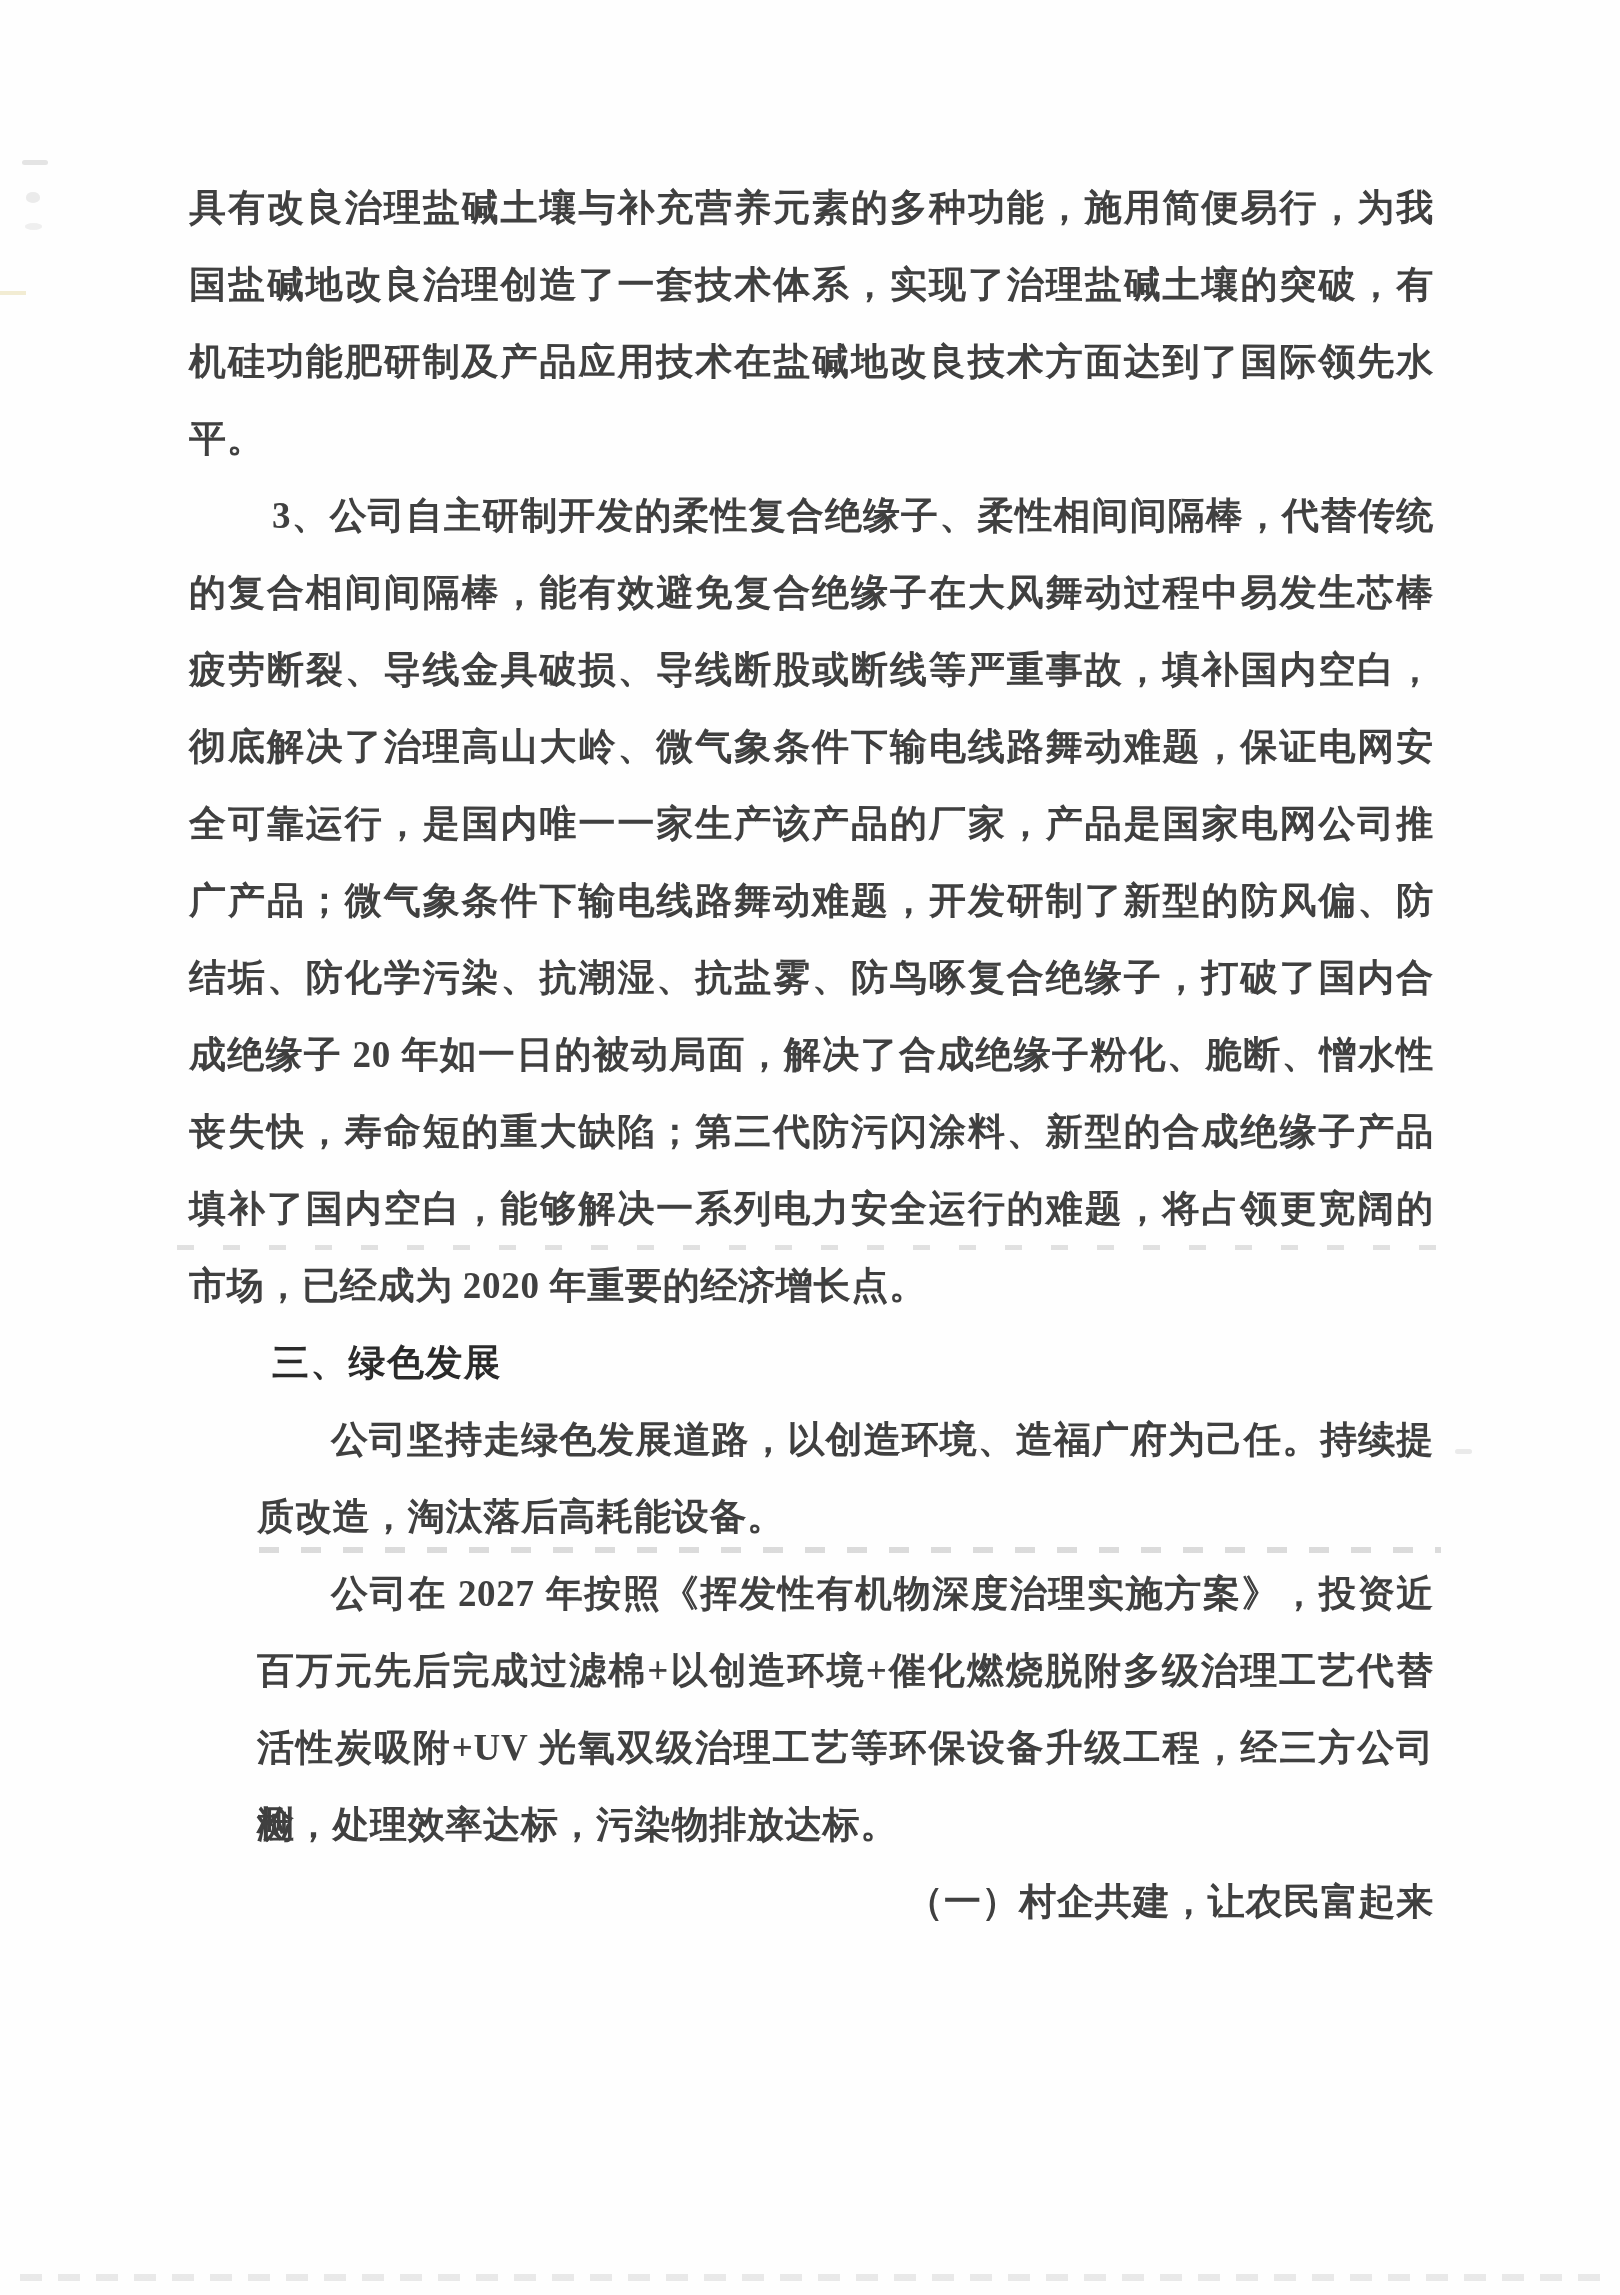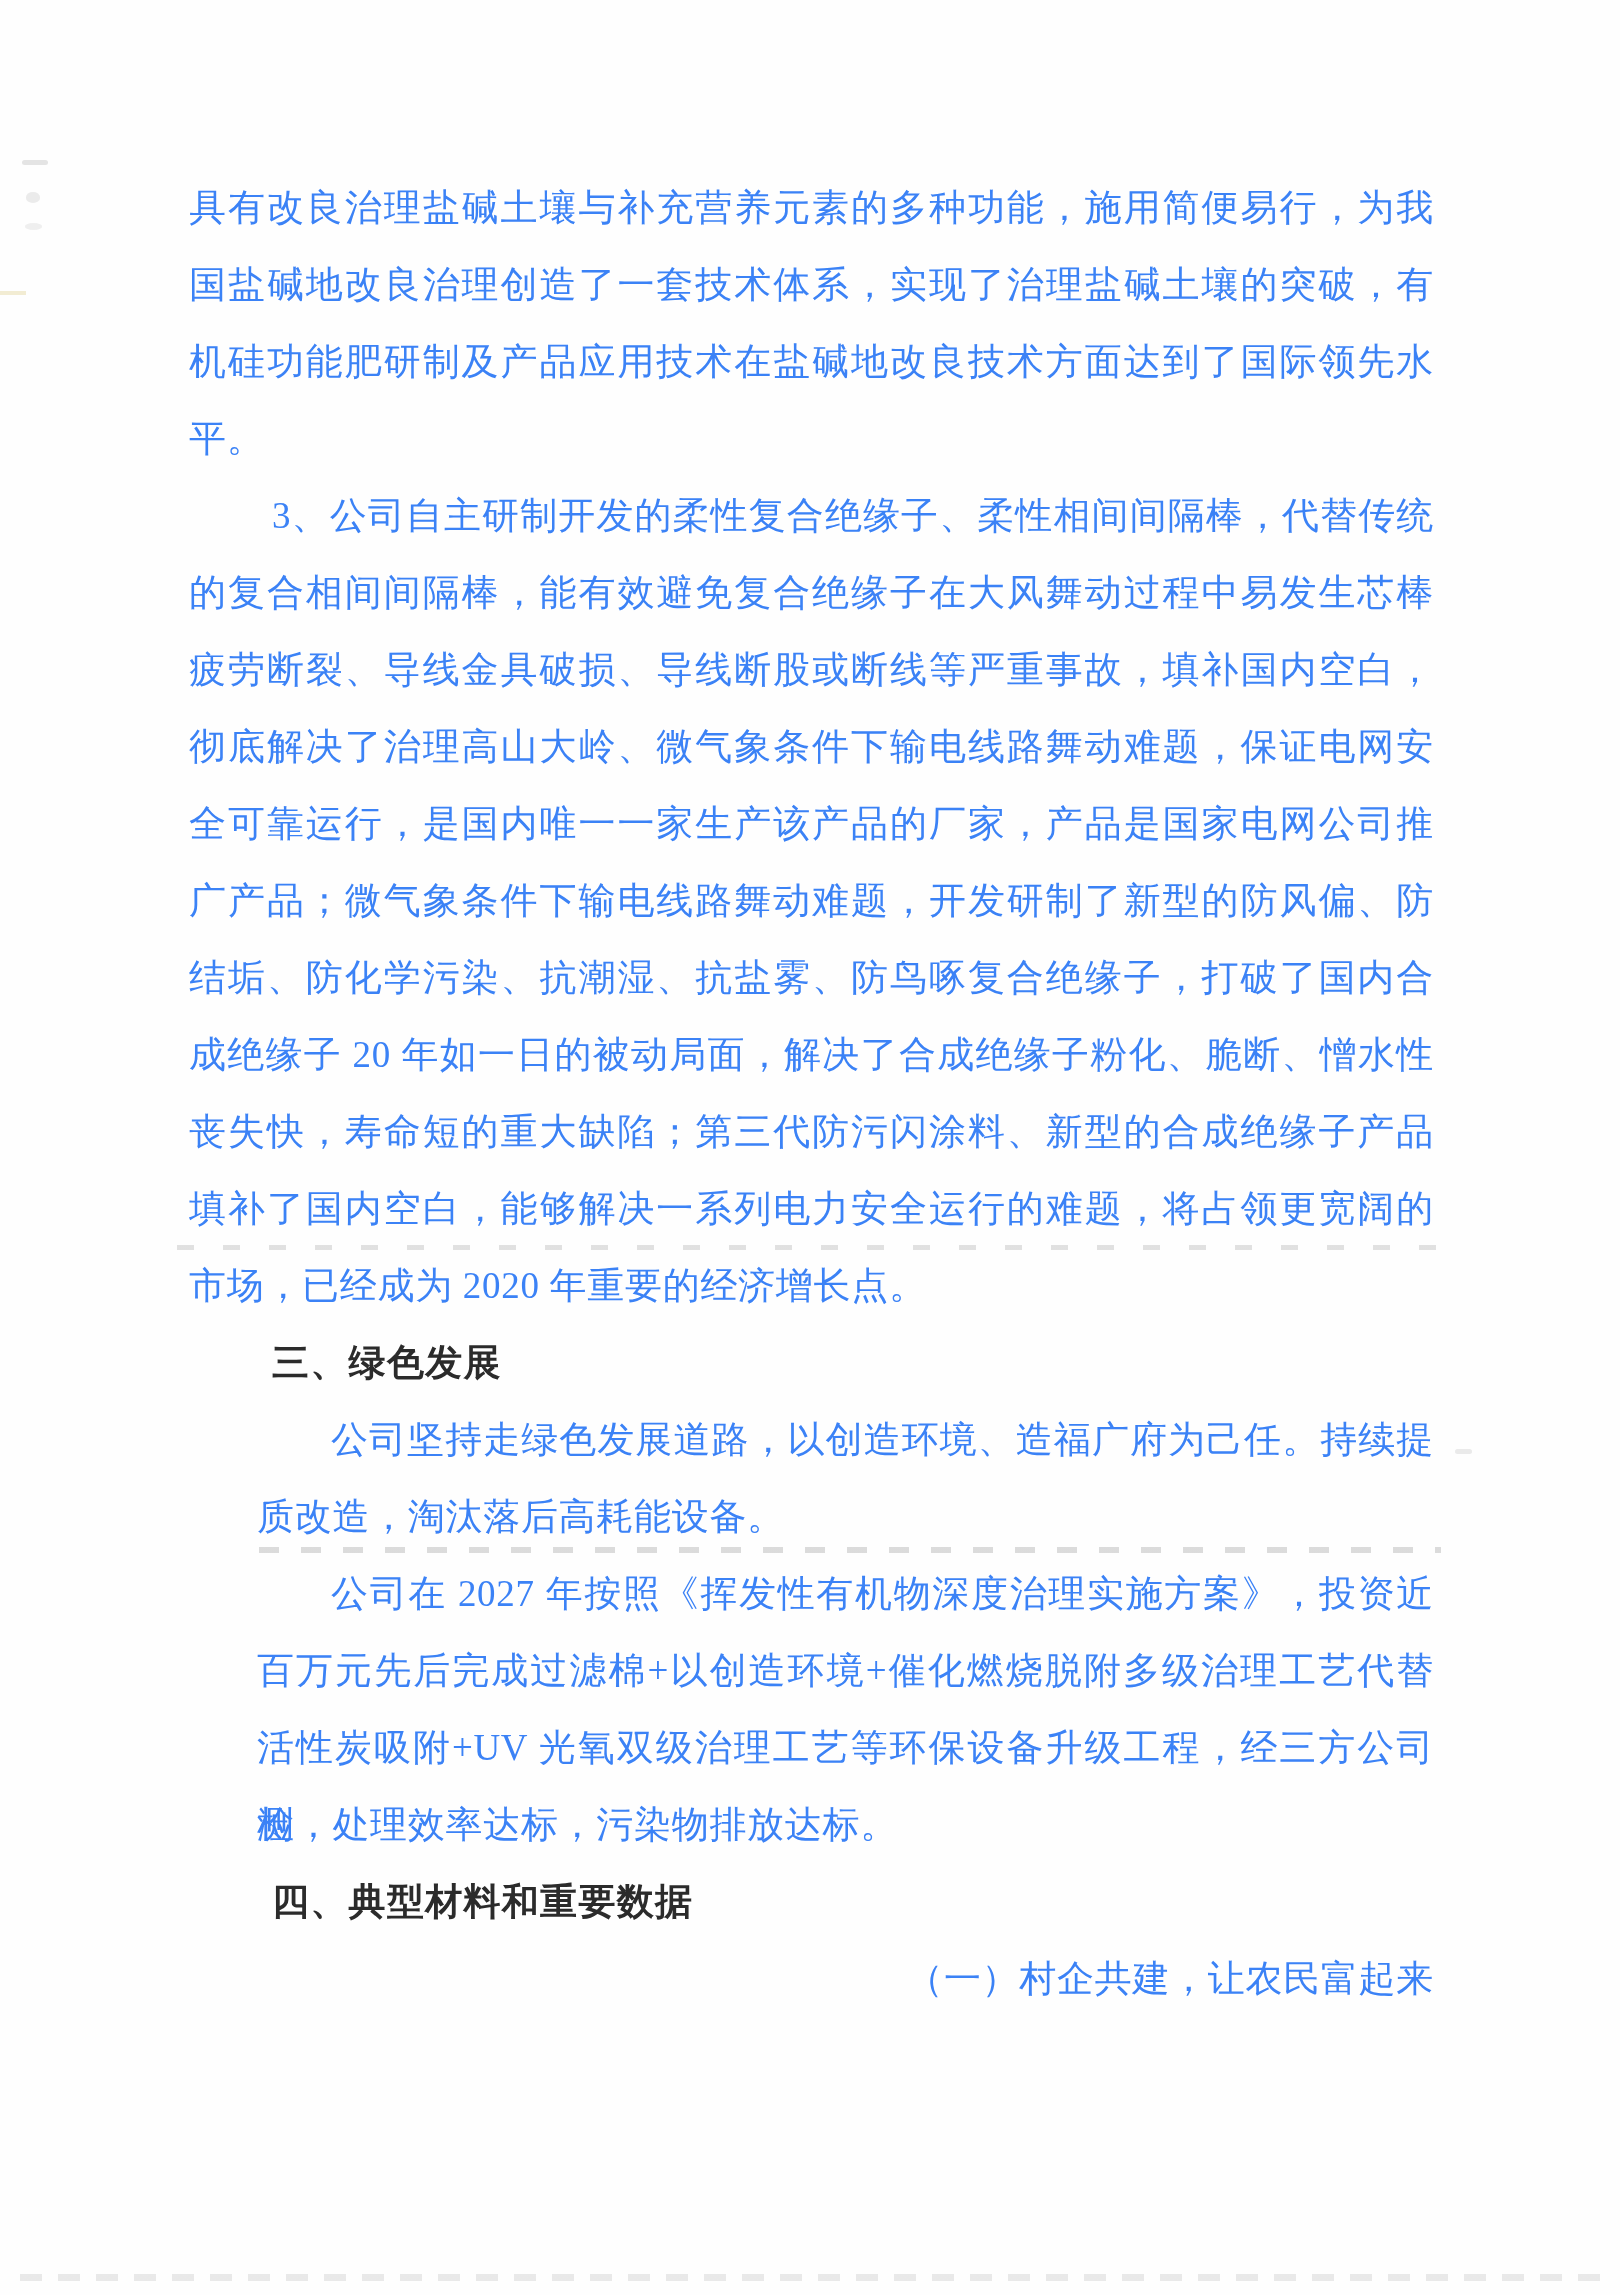--- a/index.html
+++ b/index.html
@@ -9,22 +9,23 @@
     position:relative;
     overflow:hidden;
     font-family:"Liberation Serif","DejaVu Serif",serif;
   }
   .page{position:absolute;inset:0;background:#fefefe;}
   .textblock{
     position:absolute;left:189px;top:169px;width:1245px;
   }
   .ln{
     height:77px;line-height:77px;font-size:37px;
-    color:#3b82f6;letter-spacing:0.7px;
+    color:#404040;letter-spacing:0.7px;
     white-space:nowrap;
+    font-weight:bold;
   }
   
   .j{
     white-space:normal;
     text-align:justify;
     text-align-last:justify;
   }
   
   .ind-item{padding-left:83px;}     
   .sub{padding-left:68px;}          
@@ -98,23 +99,20 @@
       <div class="ln sub">质改造，淘汰落后高耗能设备。</div>
     </div>
 
     <div>
       <div class="ln j sub-first">公司在 2027 年按照《挥发性有机物深度治理实施方案》，投资近</div>
       <div class="ln j sub">百万元先后完成过滤棉+以创造环境+催化燃烧脱附多级治理工艺代替</div>
       <div class="ln j sub">活性炭吸附+UV 光氧双级治理工艺等环保设备升级工程，经三方公司检</div>
       <div class="ln sub">测，处理效率达标，污染物排放达标。</div>
     </div>
 
-    <div>
-      <div class="ln head">四、典型材料和重要数据</div>
-    </div>
 
     <div>
       <div class="ln subhead">（一）村企共建，让农民富起来</div>
     </div>
 
   </div>
 </div>
 
 
 </body></html>

